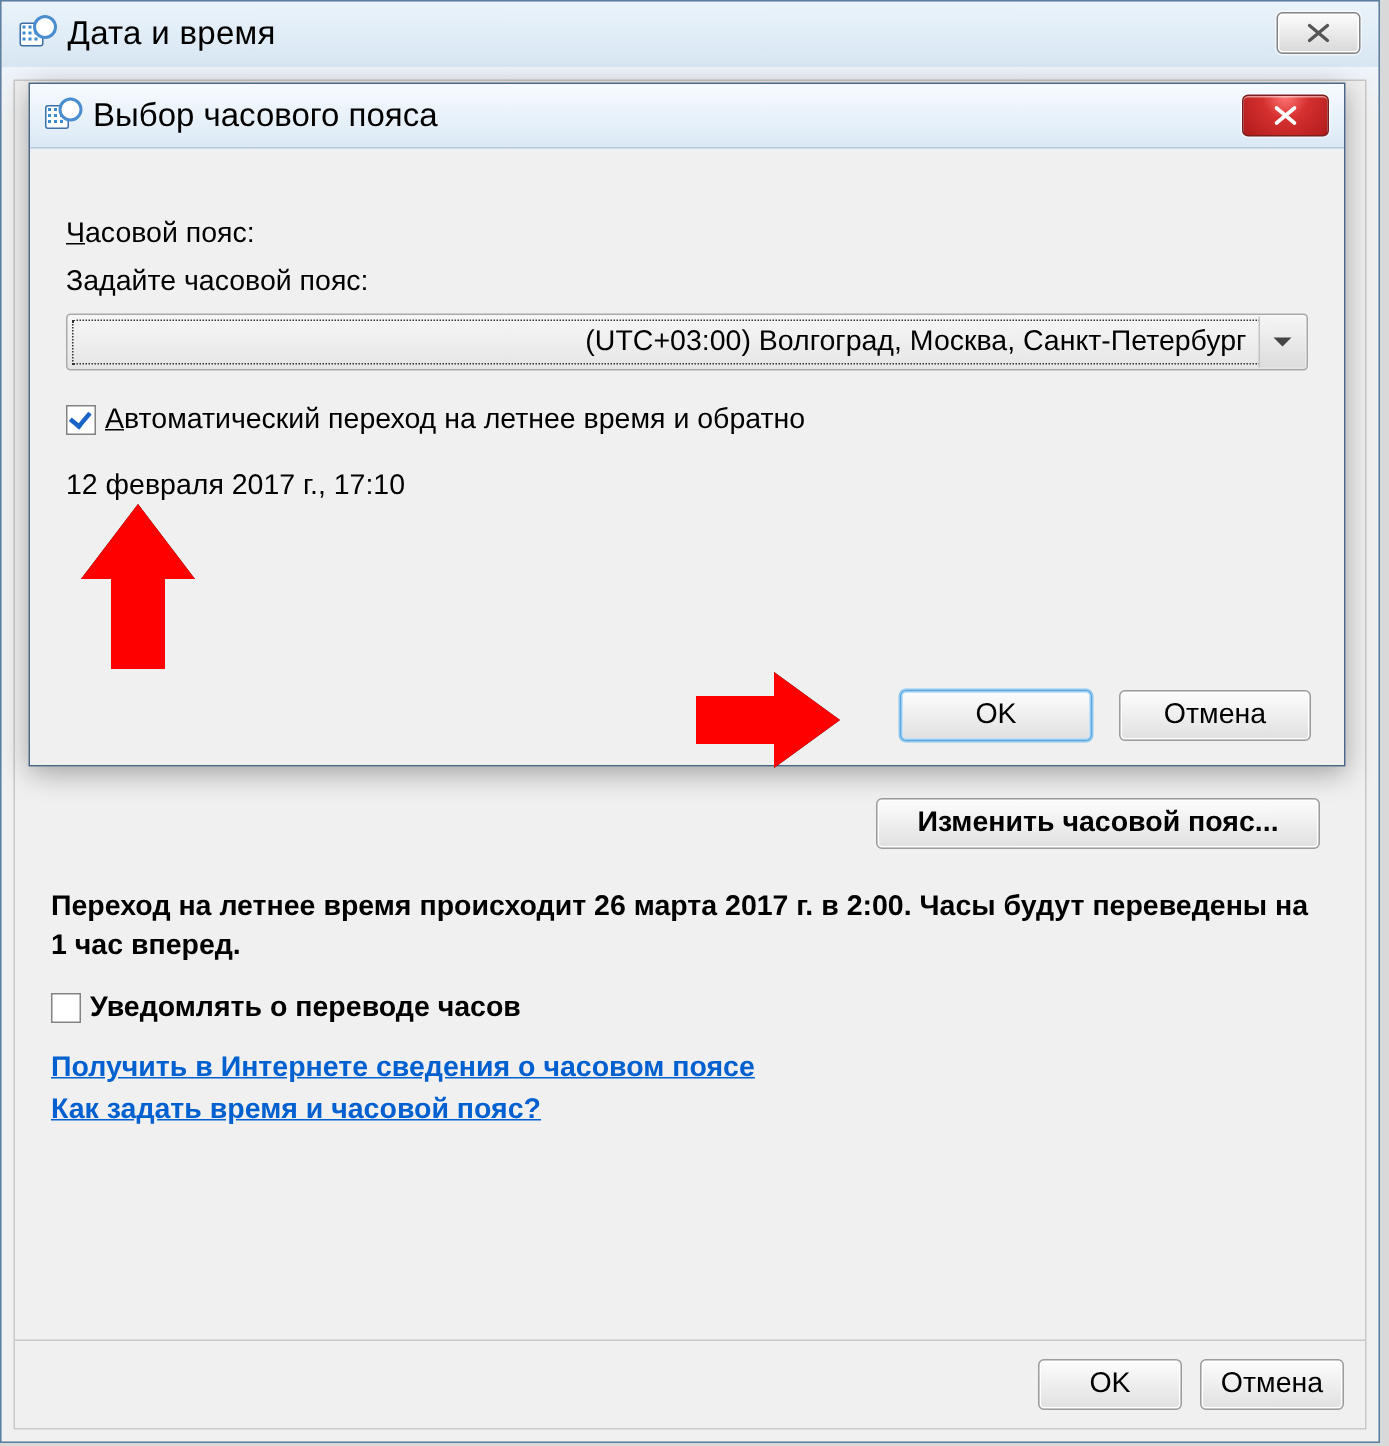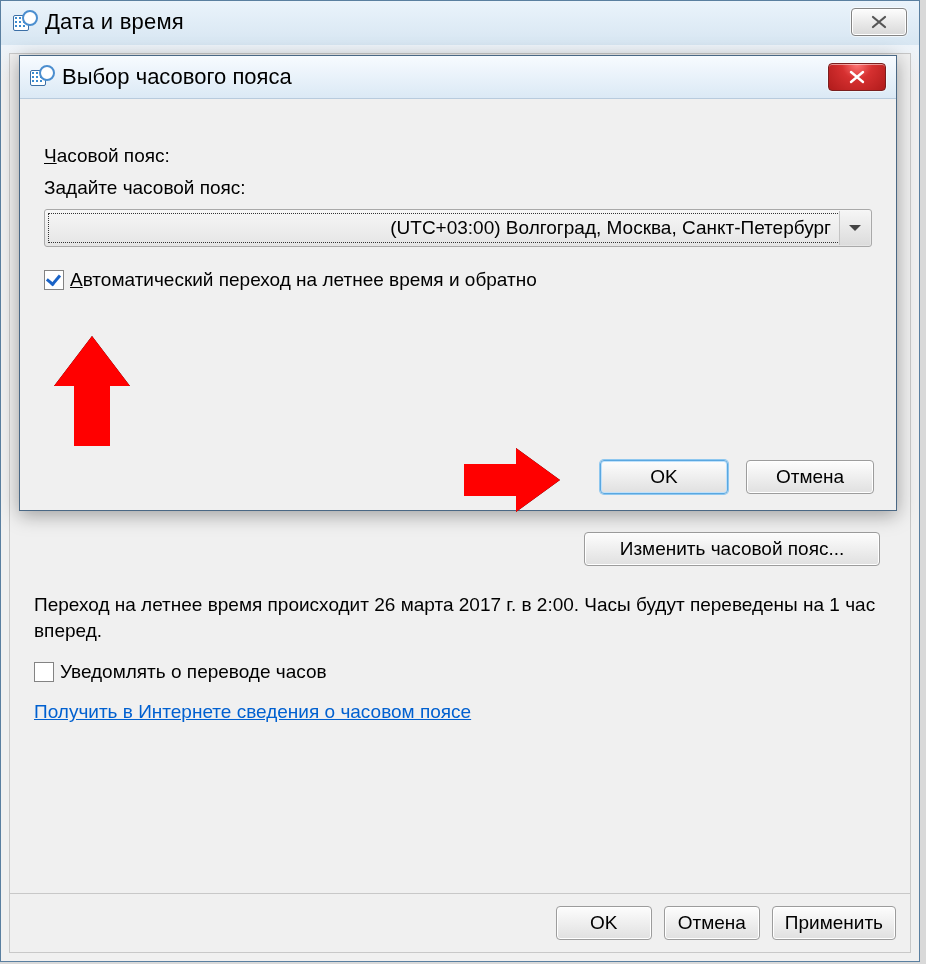--- a/index.html
+++ b/index.html
@@ -38,21 +38,21 @@
     display:flex;align-items:center;justify-content:center;cursor:pointer;
     box-shadow:inset 0 0 0 1px #fff, 0 0 0 1px rgba(255,255,255,.6);
   }
   .title-close-x svg{width:18px;height:14px}
 
   .outer-body{
     position:absolute;left:8px;right:8px;top:52px;bottom:8px;
     background:var(--win-bg);border:1px solid #c8c8c8;
   }
 
-  .lower-area{position:absolute;left:24px;right:24px;top:478px;}
+  .lower-area{position:absolute;left:24px;right:24px;top:478px;font-weight:bold;}
   .lower-area p{margin:0 0 18px 0;line-height:1.35}
   .chk-row{display:flex;align-items:center;margin-bottom:18px}
   .chk-box{width:18px;height:18px;border:1px solid #838383;background:#fff;margin-right:6px;cursor:pointer;position:relative}
   .chk-box.checked::after{content:"";position:absolute;left:2px;top:3px;width:10px;height:6px;border:3px solid #1a63c7;border-top:none;border-right:none;transform:rotate(-50deg)}
   a.link{color:var(--link);text-decoration:underline;display:inline-block;margin-bottom:6px}
 
   .btn{
     display:inline-flex;align-items:center;justify-content:center;
     min-width:96px;height:34px;padding:0 12px;
     border:1px solid var(--btn-border);border-radius:4px;cursor:pointer;
@@ -152,28 +152,26 @@
       </div>
 
       <p>Переход на летнее время происходит 26 марта 2017 г. в 2:00. Часы будут переведены на 1 час вперед.</p>
 
       <div class="chk-row">
         <span class="chk-box"></span>
         <span>Уведомлять о переводе часов</span>
       </div>
 
       <a href="#" class="link">Получить в Интернете сведения о часовом поясе</a><br>
+      <a href="#" class="link">Как задать время и часовой пояс?</a>
     </div>
 
     <div class="footer-bar">
       <button class="btn">OK</button>
       <button class="btn">Отмена</button>
-      <button class="btn">
-          <span>Применить</span>
-        </button>
     </div>
   </div>
 
   <div class="modal">
     <div class="m-title">
       <span class="win-icon">
           <span class="cal"></span>
           <span class="clk"></span>
         </span>
       <span>Выбор часового пояса</span>
@@ -197,20 +195,21 @@
       </div>
 
       <div class="chk-row" style="margin-top:22px">
         <span class="chk-box checked"></span>
         <span>
           <span class="u">А</span><span>втоматический переход на летнее время и обратно</span>
         </span>
       </div>
 
       <div class="dt-row">
+        <span>12 февраля 2017 г., 17:10</span>
       </div>
     </div>
 
     <div class="modal-footer">
       <button class="btn focused" style="min-width:128px">OK</button>
       <button class="btn" style="min-width:128px">Отмена</button>
     </div>
 
     <div class="arrow" style="left:34px;top:280px">
       <svg width="76" height="110" viewBox="0 0 76 110">

